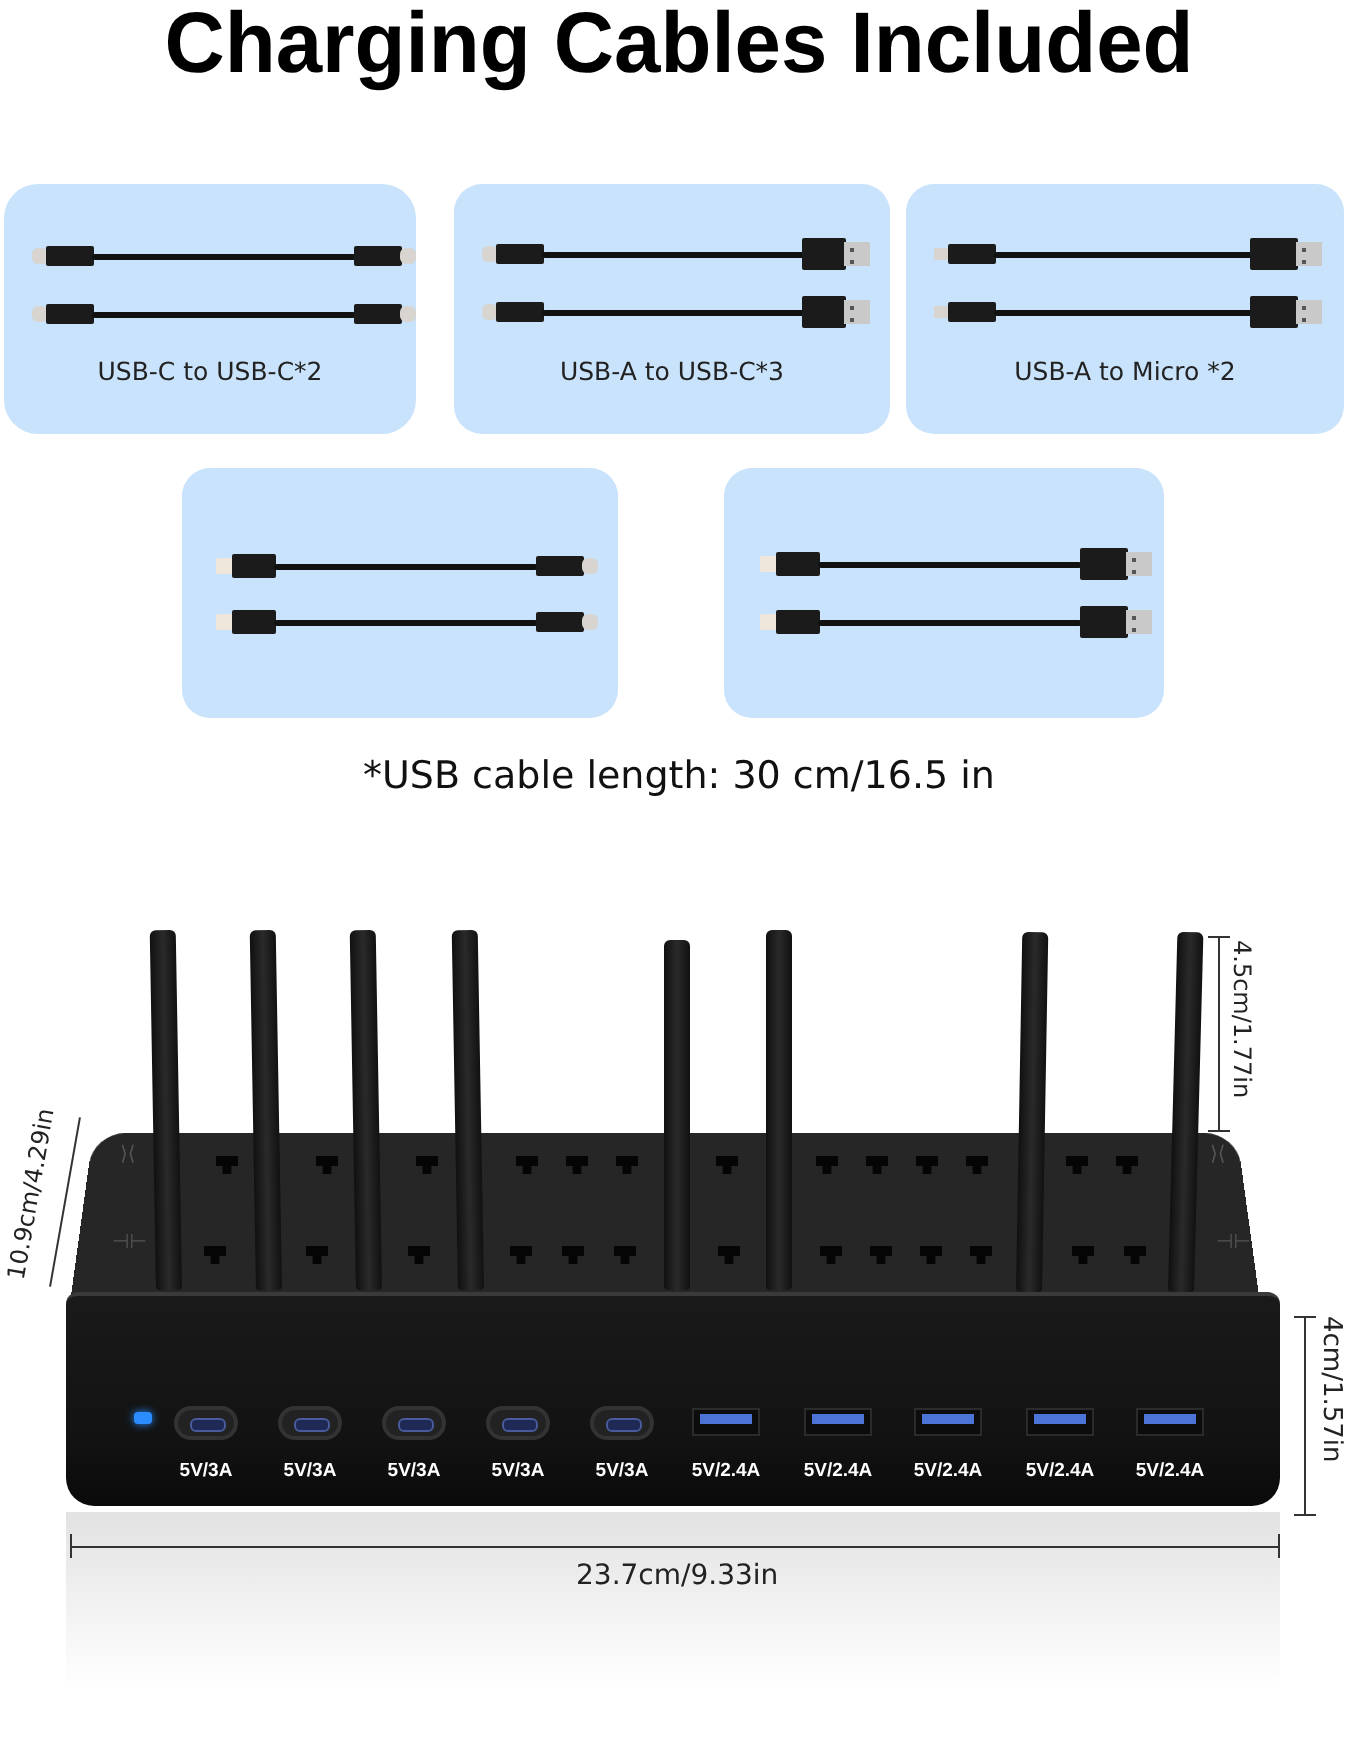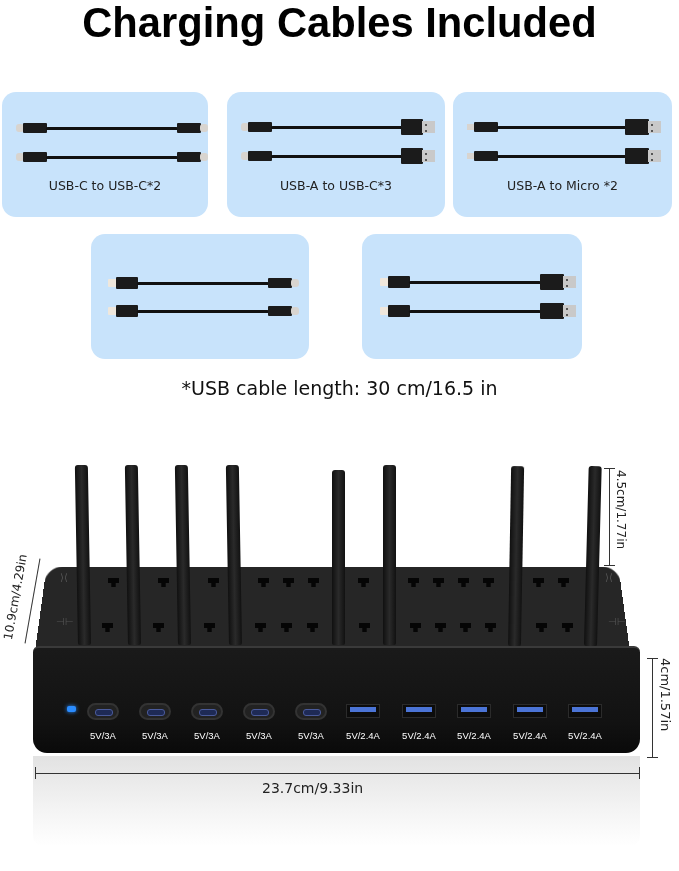--- a/index.html
+++ b/index.html
@@ -75,34 +75,34 @@
       content: ""; position: absolute; left: 6px; top: 4px; width: 16px; height: 5px;
       background: #1e2a55; border-radius: 3px; border: 1px solid #4a5a9a;
     }
     .port-a {
       position: absolute; width: 34px; height: 14px; background: #0c0c0c; border: 1px solid #2b2b2b;
     }
     .port-a::after {
       content: ""; position: absolute; left: 3px; top: 2px; width: 26px; height: 5px; background: #4b74d6;
     }
     .port-label {
-      position: absolute; color: #ffffff; font-weight: normal; font-size: 9.5px;
+      position: absolute; color: #ffffff; font-weight: bold; font-size: 9.5px;
       font-family: "Liberation Sans", sans-serif; text-align: center; width: 50px;
     }
     .dim-line { position: absolute; background: #333; }
     .dim-label { position: absolute; font-family: "DejaVu Sans", sans-serif; font-size: 12px; color: #222; white-space: nowrap; }
     .vtext { writing-mode: vertical-rl; }
     .side-icon { position: absolute; color: #555; font-size: 10px; font-family: "DejaVu Sans", sans-serif; }
   </style>
 </head>
 <body>
 
 <div class="title">Charging Cables Included</div>
 
-<div class="panel" style="left:2px; top:92px; width:206px; height:125px;">
+<div class="panel" style="left:2px; top:92px; width:206px; height:125px;border-radius:17px;">
   <div class="cable" style="left:14px; top:29px; width:192px;">
     <div class="plug metal c" style="left:0; top:3px; width:8px; height:8px;"></div>
     <div class="plug body" style="left:7px; top:2px; width:24px; height:10px;"></div>
     <div class="wire" style="left:30px; width:132px;"></div>
     <div class="plug body" style="left:161px; top:2px; width:24px; height:10px;"></div>
     <div class="plug metal c" style="left:184px; top:3px; width:8px; height:8px;"></div>
   </div>
   <div class="cable" style="left:14px; top:58px; width:192px;">
     <div class="plug metal c" style="left:0; top:3px; width:8px; height:8px;"></div>
     <div class="plug body" style="left:7px; top:2px; width:24px; height:10px;"></div>
@@ -265,21 +265,21 @@
     <div class="port-a" style="left:480px; top:56px;"></div>
     <div class="port-label" style="left:472px; top:82px;">5V/2.4A</div>
 
     <div class="port-a" style="left:535px; top:56px;"></div>
     <div class="port-label" style="left:527px; top:82px;">5V/2.4A</div>
   </div>
 
   <div class="dim-line" style="left:35px; top:333px; width:605px; height:1px;"></div>
   <div class="dim-line" style="left:35px; top:327px; width:1px; height:12px;"></div>
   <div class="dim-line" style="left:639px; top:327px; width:1px; height:12px;"></div>
-  <div class="dim-label" style="left:262px; top:340px; font-size:14px;">23.7cm/9.33in</div>
+  <div class="dim-label" style="left:288px; top:340px; font-size:14px;">23.7cm/9.33in</div>
 
   <div class="dim-line" style="left:609px; top:28px; width:1px; height:98px;"></div>
   <div class="dim-line" style="left:604px; top:28px; width:11px; height:1px;"></div>
   <div class="dim-line" style="left:604px; top:125px; width:11px; height:1px;"></div>
   <div class="dim-label vtext" style="left:614px; top:30px;">4.5cm/1.77in</div>
 
   <div class="dim-line" style="left:652px; top:218px; width:1px; height:100px;"></div>
   <div class="dim-line" style="left:647px; top:218px; width:11px; height:1px;"></div>
   <div class="dim-line" style="left:647px; top:317px; width:11px; height:1px;"></div>
   <div class="dim-label vtext" style="left:658px; top:218px; font-size:13px;">4cm/1.57in</div>

